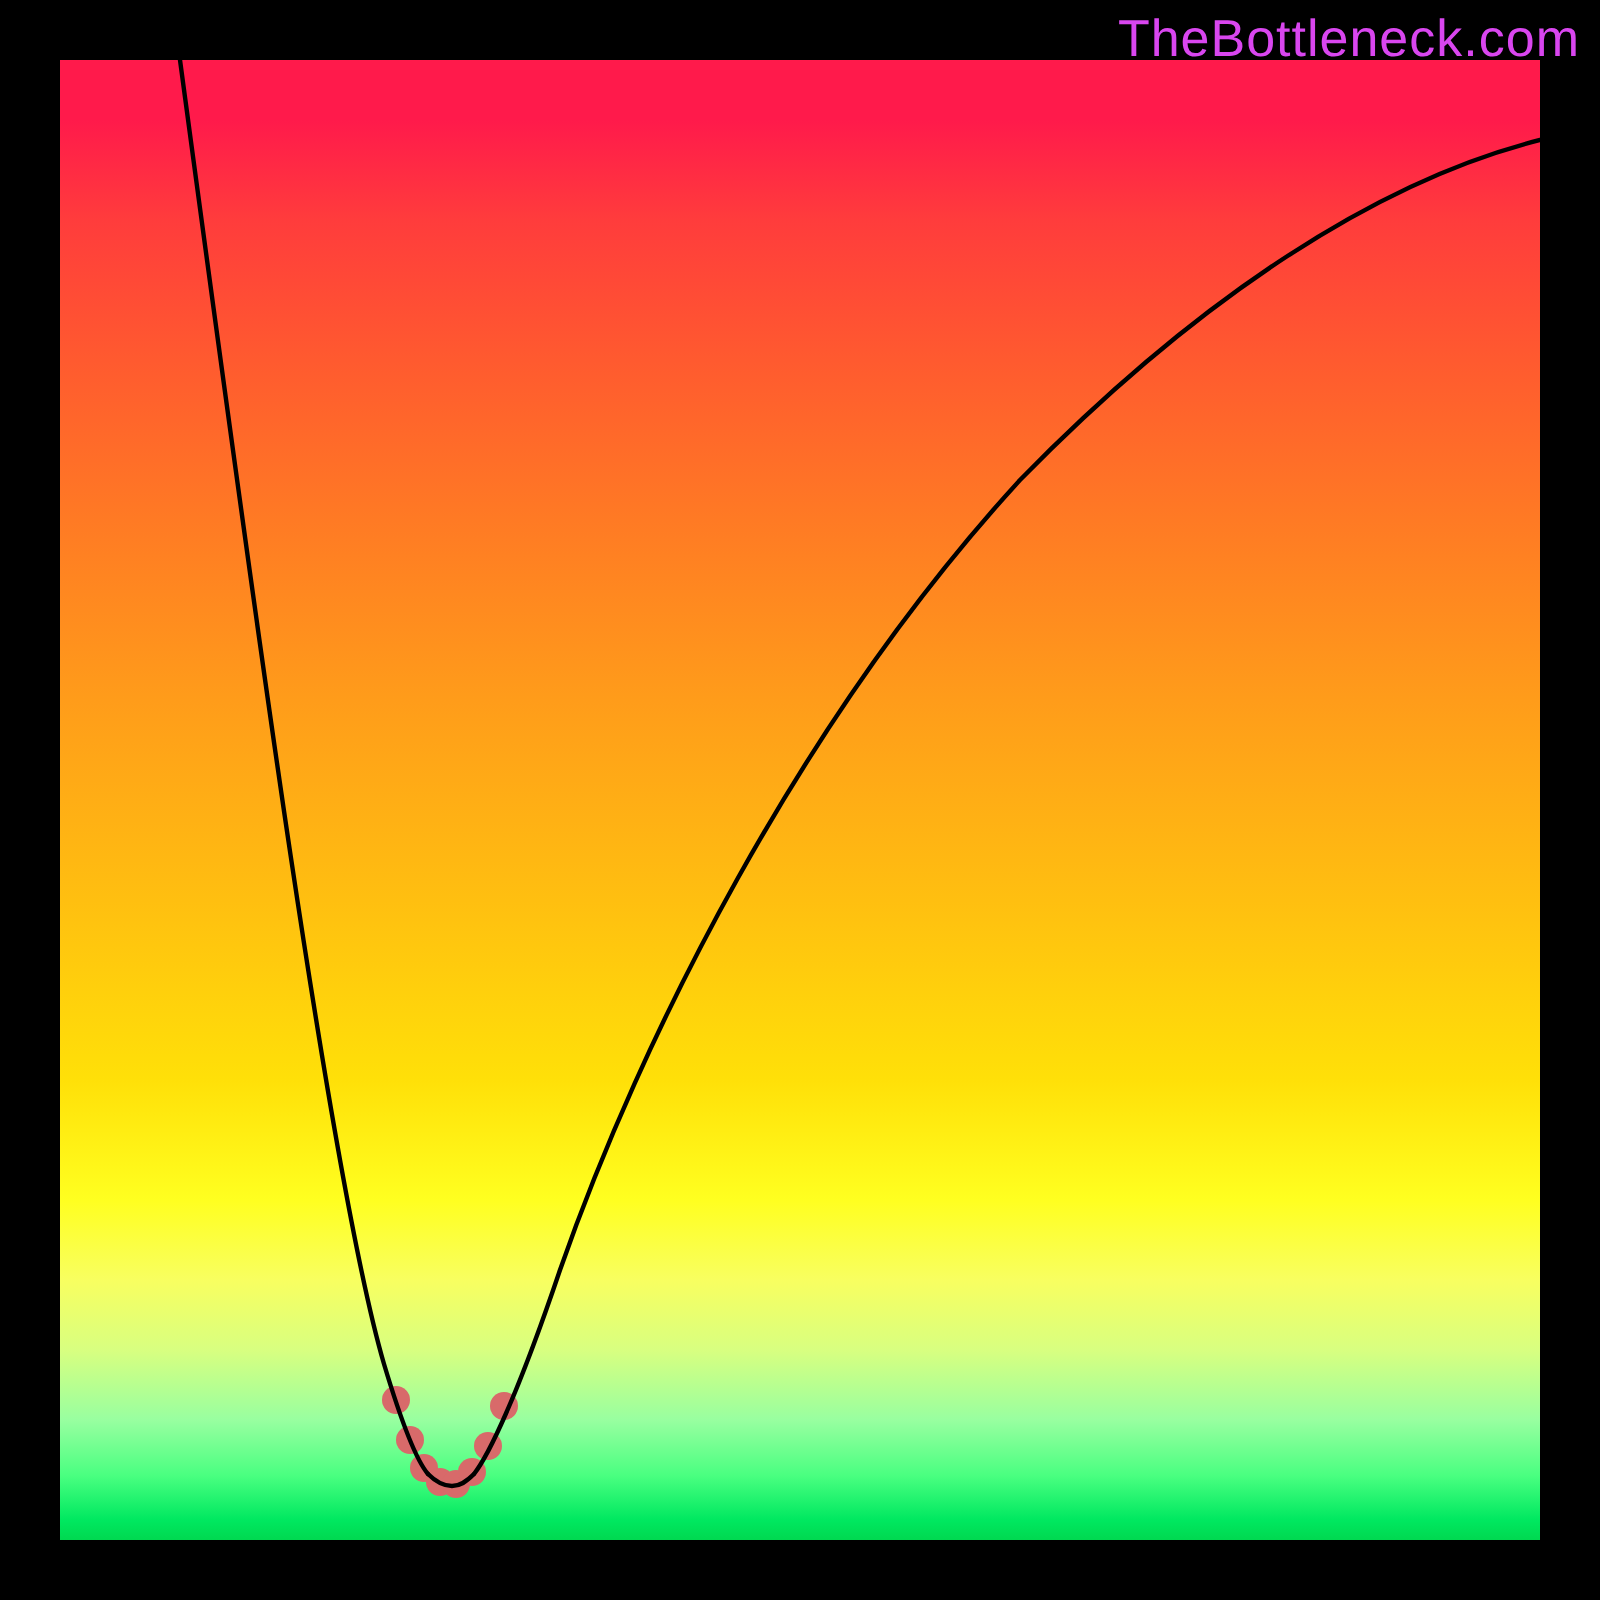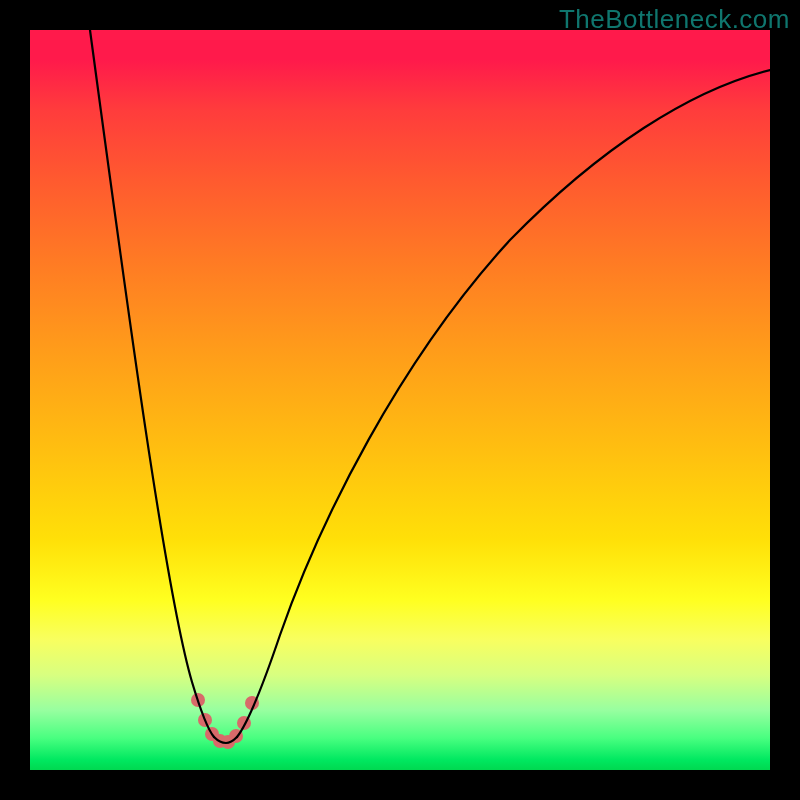--- a/index.html
+++ b/index.html
@@ -32,21 +32,21 @@
       #98ffa0 680px,
       #49ff80 708px,
       #00e860 730px,
       #00d850 740px
     );
   }
   .watermark {
     position: absolute;
     top: 4px;
     right: 10px;
-    color: #0f766e;
+    color: #d946ef;
     font-size: 26px;
     font-weight: 500;
     letter-spacing: 0.5px;
     user-select: none;
   }
   svg.curve {
     position: absolute;
     left: 0;
     top: 0;
     width: 740px;

